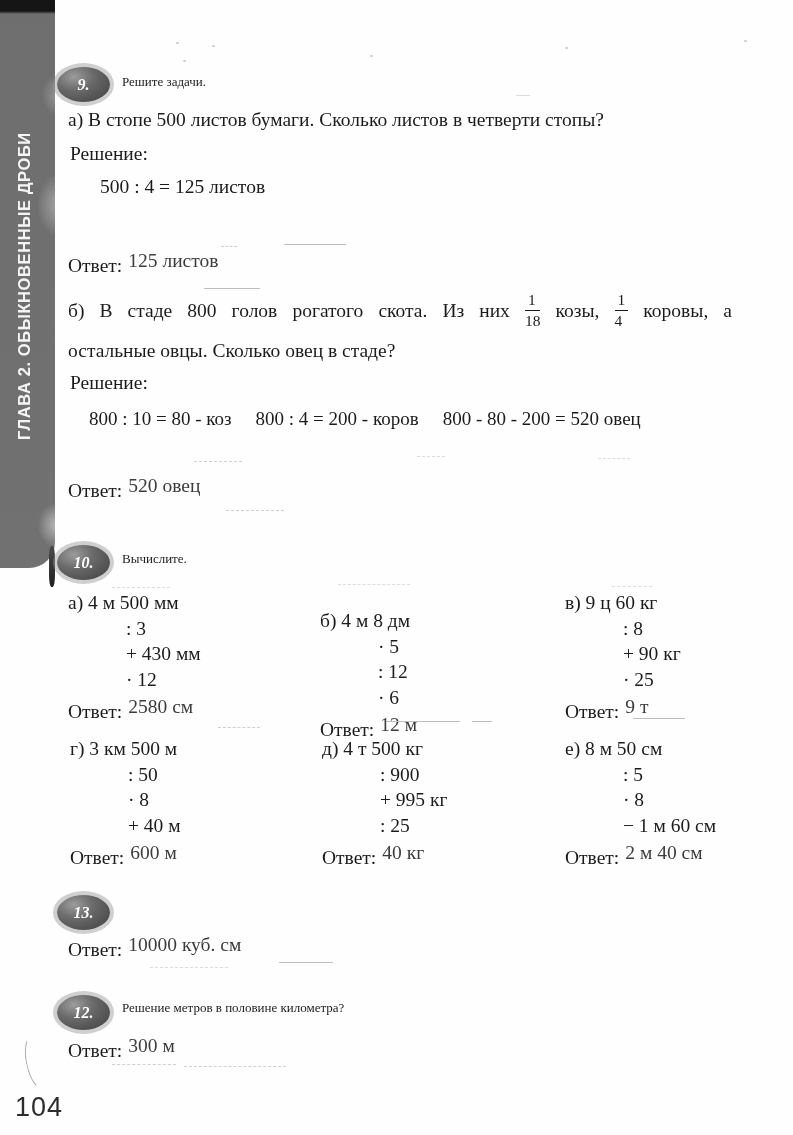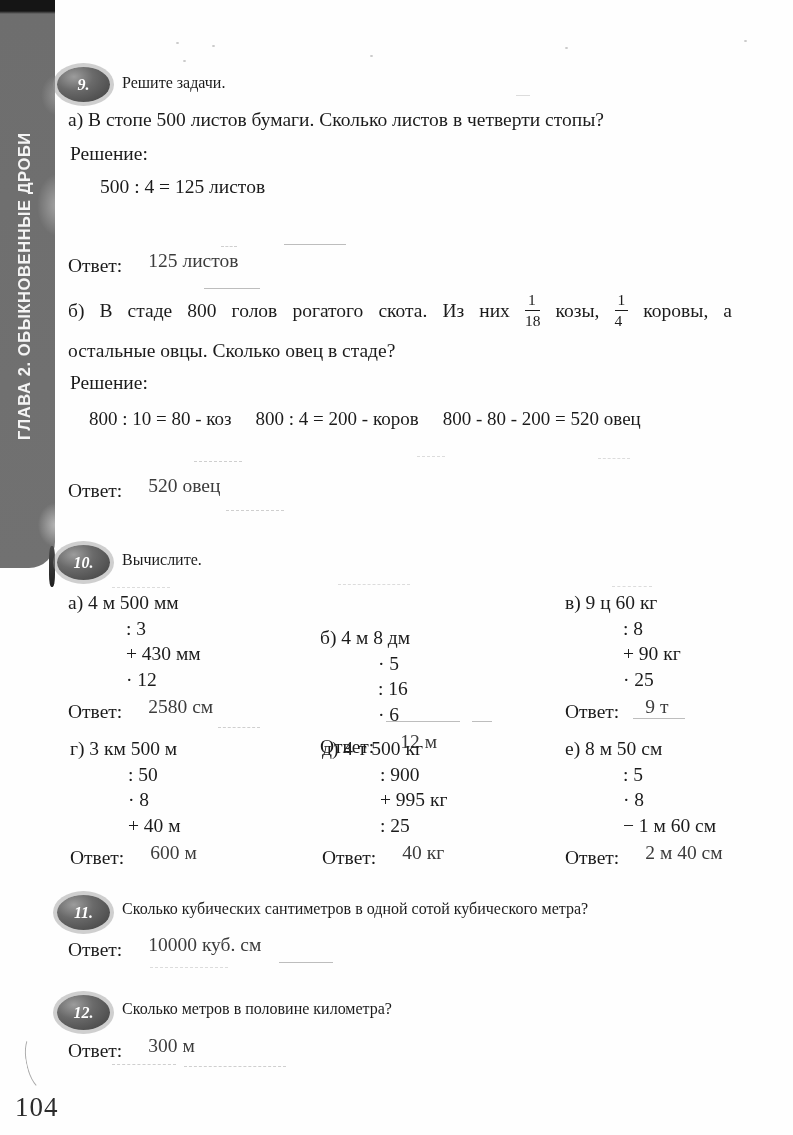--- a/index.html
+++ b/index.html
@@ -21,39 +21,39 @@
   .spine{position:absolute;left:49px;top:546px;width:6px;height:41px;
     background:linear-gradient(180deg,#4a4a4a,#1f1f1f);border-radius:40%/30%;z-index:2}
 
   
   .badge{position:absolute;left:57px;width:53px;height:35px;border-radius:50%;
     background:radial-gradient(ellipse at 32% 28%, #9c9c9c 0%, #6a6a6a 38%, #4e4e4e 78%);
     box-shadow:0 0 0 4px rgba(150,150,150,.45);
     display:flex;align-items:center;justify-content:center;
     color:#fff;font-weight:bold;font-style:italic;font-size:16px;z-index:3}
 
-  .title{position:absolute;font-size:16px;white-space:nowrap}
+  .title{position:absolute;font-size:13px;white-space:nowrap}
   .text{position:absolute;font-size:19.5px;white-space:nowrap}
   .para-justify{position:absolute;left:68px;top:286px;width:664px;font-size:19.5px;
     text-align:justify;text-align-last:justify;line-height:50px;height:50px}
   .frac{display:inline-block;vertical-align:middle;text-align:center;
     font-size:15.5px;line-height:1.15;position:relative;top:-2px}
   .frac .num{display:block;padding:0 3px 1px;border-bottom:1.5px solid #1b1b1b}
   .frac .den{display:block;padding-top:1px}
   .eq-row{position:absolute;display:flex;gap:24px;font-size:19px;white-space:nowrap}
 
   .answer-row{position:absolute;font-size:19.5px;white-space:nowrap}
-  .ans-value{display:inline-block;margin-left:26px;position:relative;top:-5px;color:#3c3c3c}
+  .ans-value{display:inline-block;margin-left:6px;position:relative;top:-5px;color:#3c3c3c}
 
   
   .calc-col{position:absolute;font-size:19.5px;line-height:25.5px;white-space:nowrap}
   .calc-op{padding-left:58px}
   .calc-answer{margin-top:7px;font-size:19.5px}
 
-  .pagenum{position:absolute;left:15px;top:1092px;font-family:Liberation Serif, serif;
+  .pagenum{position:absolute;left:15px;top:1092px;font-family:Liberation Sans, sans-serif;
     font-size:27px;color:#2c2c2c;letter-spacing:1px}
 
   
   .blank{position:absolute;height:0;border-bottom:1.5px solid #bdbdbd}
   .blank.dashed{border-bottom-style:dashed;border-bottom-color:#cfcfcf}
   .blank.light{border-bottom-color:#dcdcdc}
   .speck{position:absolute;width:3px;height:2px;background:#9a9a9a;border-radius:50%;opacity:.55}
   .curve{position:absolute;left:26px;top:1034px;width:22px;height:54px;
     border:1.6px solid transparent;border-left-color:#8e8e8e;border-radius:50%;
     transform:rotate(-12deg);opacity:.75}
@@ -103,24 +103,24 @@
   </div>
   <div class="title" style="left:122px;top:551px">Вычислите.</div>
 
   <div class="calc-col" style="left:68px;top:590px">
     <div>а) 4 м 500 мм</div>
     <div class="calc-op">: 3</div>
     <div class="calc-op">+ 430 мм</div>
     <div class="calc-op">· 12</div>
     <div class="calc-answer"><span>Ответ:</span><span class="ans-value">2580 см</span></div>
   </div>
-  <div class="calc-col" style="left:320px;top:625px">
+  <div class="calc-col" style="left:320px;top:608px">
     <div>б) 4 м 8 дм</div>
     <div class="calc-op">· 5</div>
-    <div class="calc-op">: 16</div>
+    <div class="calc-op">: 12</div>
     <div class="calc-op">· 6</div>
     <div class="calc-answer"><span>Ответ:</span><span class="ans-value">12 м</span></div>
   </div>
   <div class="calc-col" style="left:565px;top:590px">
     <div>в) 9 ц 60 кг</div>
     <div class="calc-op">: 8</div>
     <div class="calc-op">+ 90 кг</div>
     <div class="calc-op">· 25</div>
     <div class="calc-answer"><span>Ответ:</span><span class="ans-value">9 т</span></div>
   </div>
@@ -141,31 +141,30 @@
   </div>
   <div class="calc-col" style="left:565px;top:736px">
     <div>е) 8 м 50 см</div>
     <div class="calc-op">: 5</div>
     <div class="calc-op">· 8</div>
     <div class="calc-op">− 1 м 60 см</div>
     <div class="calc-answer"><span>Ответ:</span><span class="ans-value">2 м 40 см</span></div>
   </div>
 
   <div class="badge" style="top:895px">
-    <span>11.</span>
+    <span>13.</span>
   </div>
-  <div class="title" style="left:122px;top:900px">Сколько кубических сантиметров в одной сотой кубического метра?</div>
   <div class="answer-row" style="left:68px;top:939px">
     <span>Ответ:</span><span class="ans-value">10000 куб. см</span>
   </div>
 
   <div class="badge" style="top:995px">
     <span>12.</span>
   </div>
-  <div class="title" style="left:122px;top:1000px">Сколько метров в половине километра?</div>
+  <div class="title" style="left:122px;top:1000px">Решение метров в половине километра?</div>
   <div class="answer-row" style="left:68px;top:1040px">
     <span>Ответ:</span><span class="ans-value">300 м</span>
   </div>
 
   <div class="pagenum">104</div>
 
   <div class="blank" style="left:284px;top:244px;width:62px"></div>
   <div class="blank dashed" style="left:221px;top:246px;width:16px"></div>
   <div class="blank" style="left:204px;top:288px;width:56px"></div>
   <div class="blank dashed" style="left:194px;top:461px;width:48px"></div>

